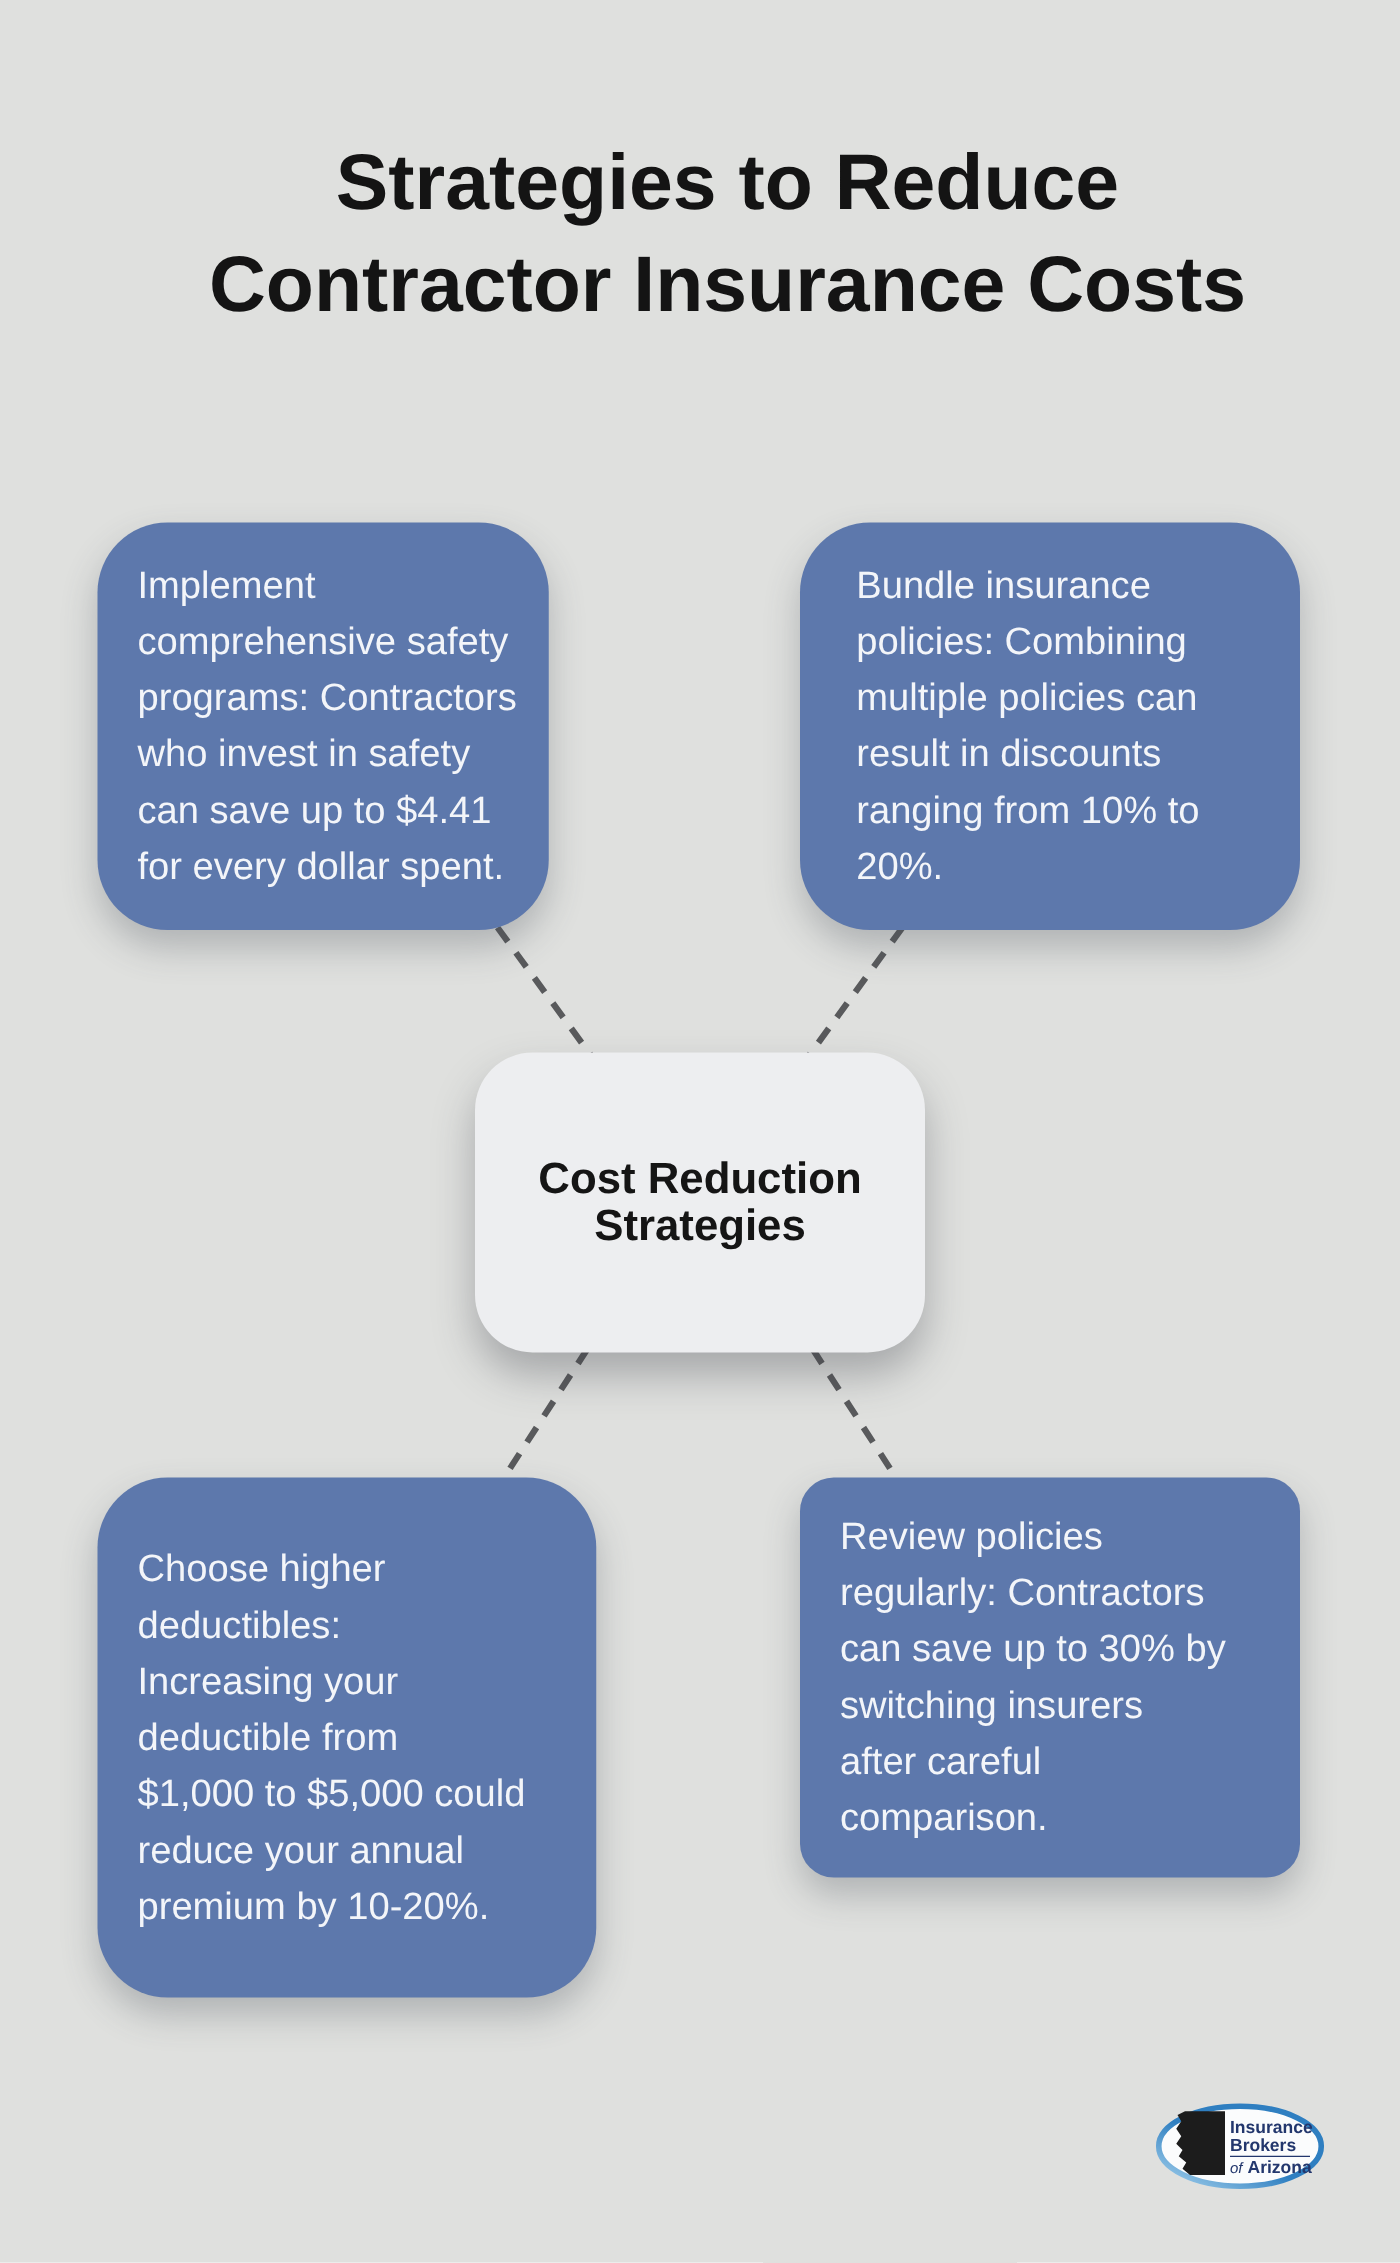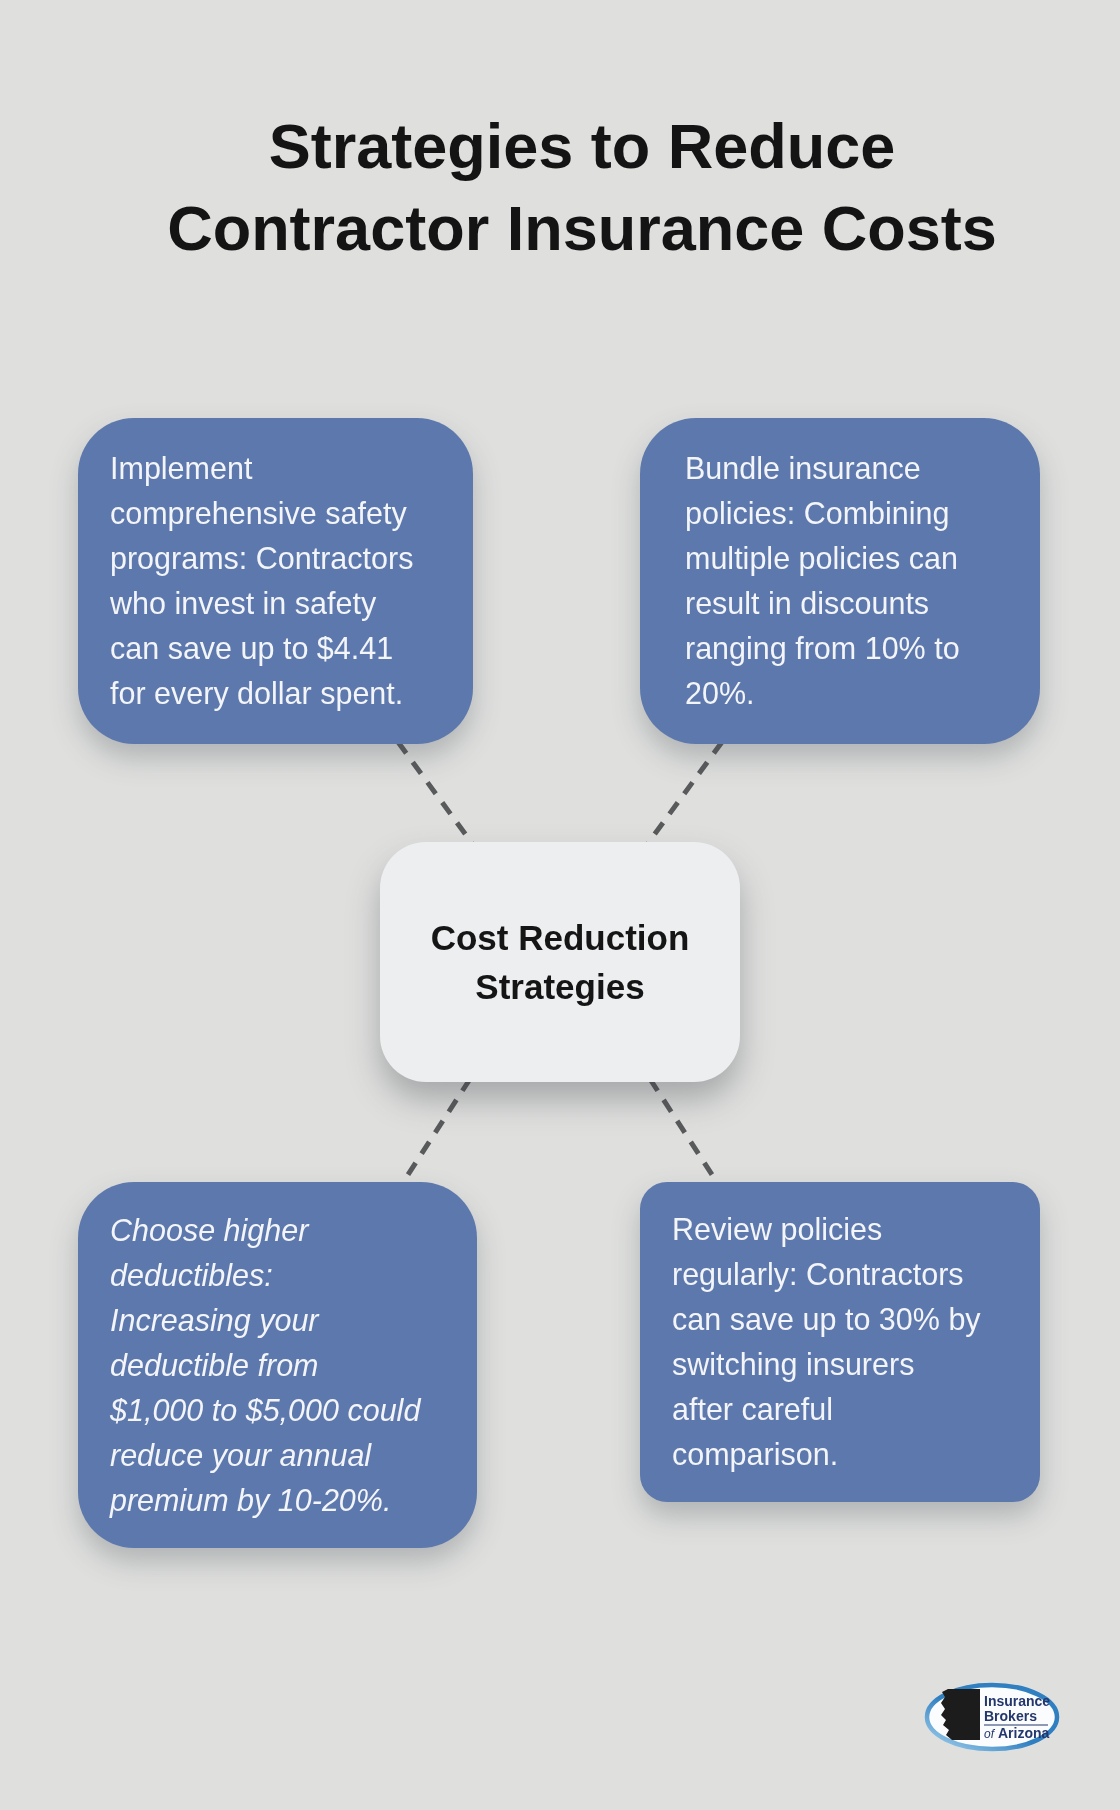--- a/index.html
+++ b/index.html
@@ -50,43 +50,43 @@
     box-sizing: border-box;
     box-shadow: 0 14px 28px rgba(70, 75, 85, 0.30);
   }
   .card-text {
     color: var(--card-text, #f3f5f9);
     font-size: 30.5px;
     line-height: 45px;
     font-weight: 400;
     white-space: nowrap;
   }
-  .card-top-left     { left: 78px;  top: 418px;  width: 395px; height: 326px; }
+  .card-top-left     { left: 78px;  top: 418px;  width: 361px; height: 326px; }
   .card-top-right    { left: 640px; top: 418px;  width: 400px; height: 326px; padding-left: 45px; }
-  .card-bottom-left  { left: 78px;  top: 1182px; width: 399px; height: 366px; font-style: italic; }
+  .card-bottom-left  { left: 78px;  top: 1182px; width: 399px; height: 416px; }
   .card-bottom-right { left: 640px; top: 1182px; width: 400px; height: 320px; border-radius: 27px; }
 
   .center-node {
     position: absolute;
     left: 380px;
     top: 842px;
     width: 360px;
     height: 240px;
     background: var(--center-bg, #edeef0);
     border-radius: 46px;
     display: flex;
     align-items: center;
     justify-content: center;
     text-align: center;
     box-shadow: 0 18px 32px rgba(60, 64, 72, 0.35);
   }
   .center-node-label {
     font-size: 35px;
     font-weight: 700;
-    line-height: 49px;
+    line-height: 38px;
     color: var(--center-text, #151515);
     white-space: nowrap;
   }
 
   .logo {
     position: absolute;
     left: 918px;
     top: 1680px;
     width: 150px;
     height: 76px;

